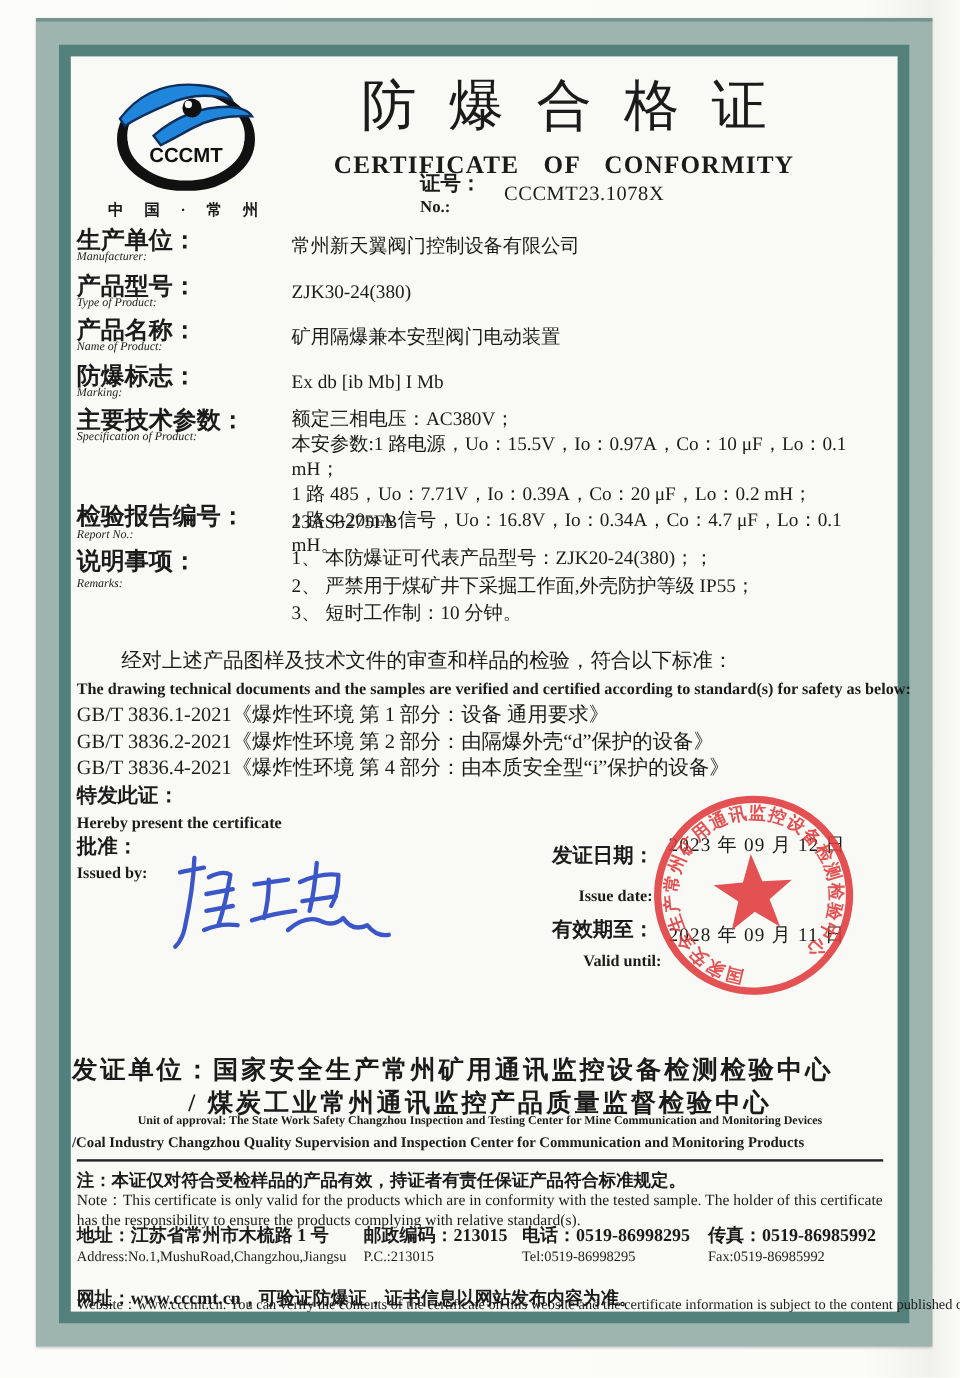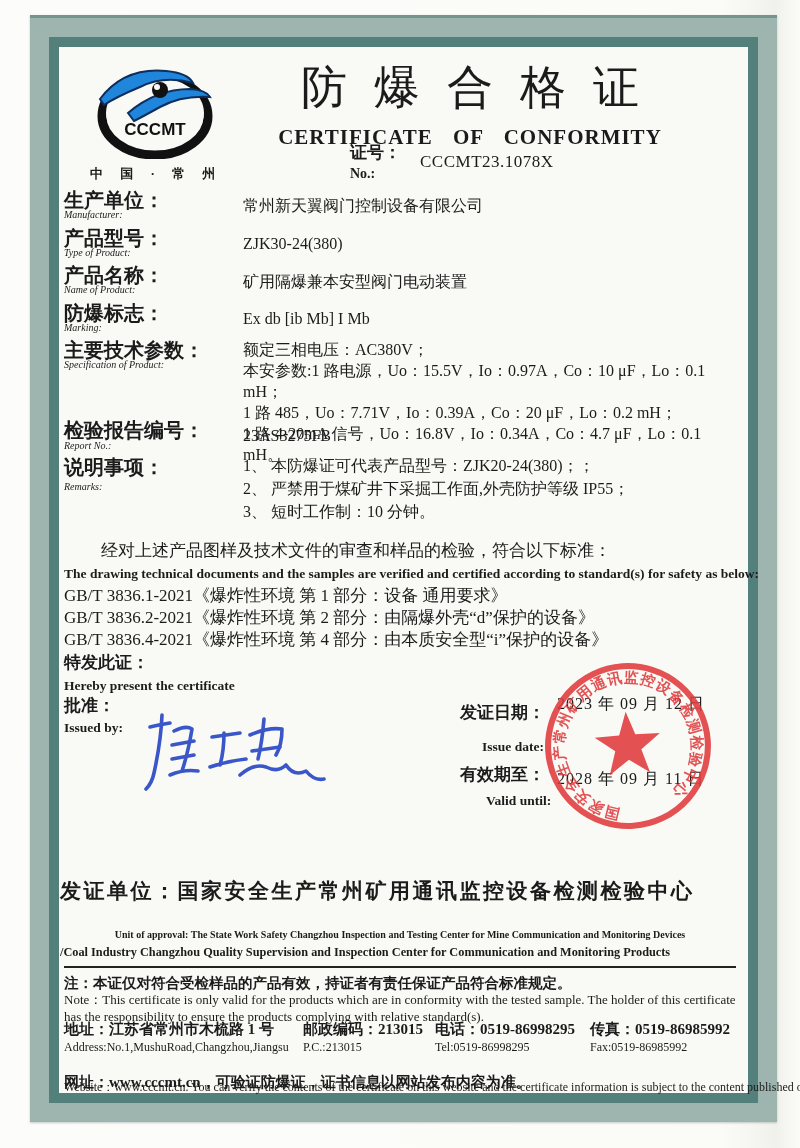--- a/index.html
+++ b/index.html
@@ -192,20 +192,21 @@
         <path id="ringPath" d="M 86 149 A 63 63 0 1 1 86 23 A 63 63 0 1 1 86 149"></path>
       </defs>
       <circle cx="86" cy="86" r="79" fill="none" stroke="#e13a3c" stroke-width="6"></circle>
       <polygon points="86,52 94,75 118.3,75.5 98.9,90.2 106,113.5 86,99.6 66,113.5 73.1,90.2 53.7,75.5 78,75" fill="#e13a3c"></polygon>
       <text font-size="14.5" fill="#e13a3c" font-weight="bold" letter-spacing="1">
         <textPath href="#ringPath" startOffset="3%">国家安全生产常州矿用通讯监控设备检测检验中心</textPath>
       </text>
     </svg>
 
     <div class="approval-cn">发证单位：国家安全生产常州矿用通讯监控设备检测检验中心</div>
+    <div class="approval-cn2">/ 煤炭工业常州通讯监控产品质量监督检验中心</div>
     <div class="approval-en1">Unit of approval: The State Work Safety Changzhou Inspection and Testing Center for Mine Communication and Monitoring Devices</div>
     <div class="approval-en2">/Coal Industry Changzhou Quality Supervision and Inspection Center for Communication and Monitoring Products</div>
 
     <div class="rule"></div>
 
     <div class="note-cn">注：本证仅对符合受检样品的产品有效，持证者有责任保证产品符合标准规定。</div>
     <div class="note-en">Note：This certificate is only valid for the products which are in conformity with the tested sample. The holder of this certificate has the responsibility to ensure the products complying with relative standard(s).</div>
 
     <div class="addr-cn" style="left:4px">地址：江苏省常州市木梳路 1 号</div>
     <div class="addr-cn" style="left:243px">邮政编码：213015</div>

